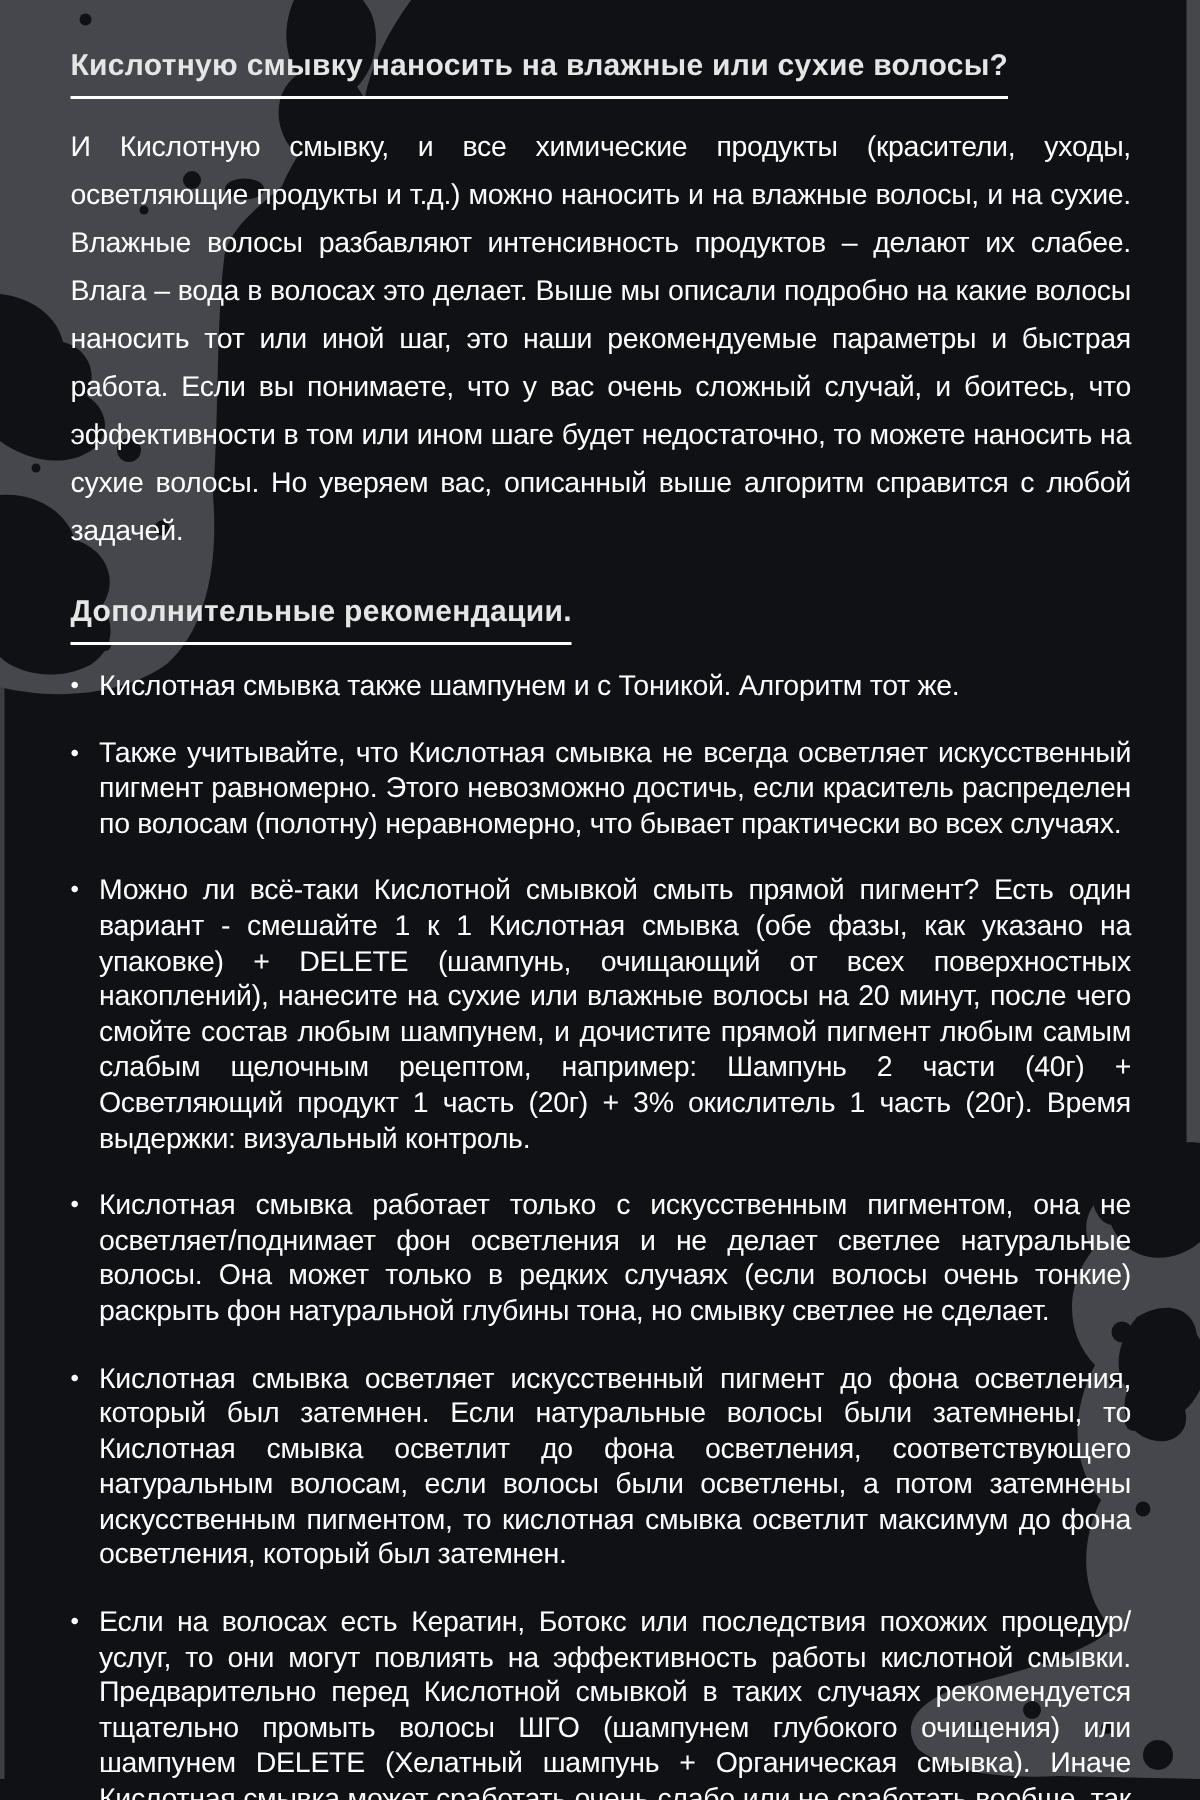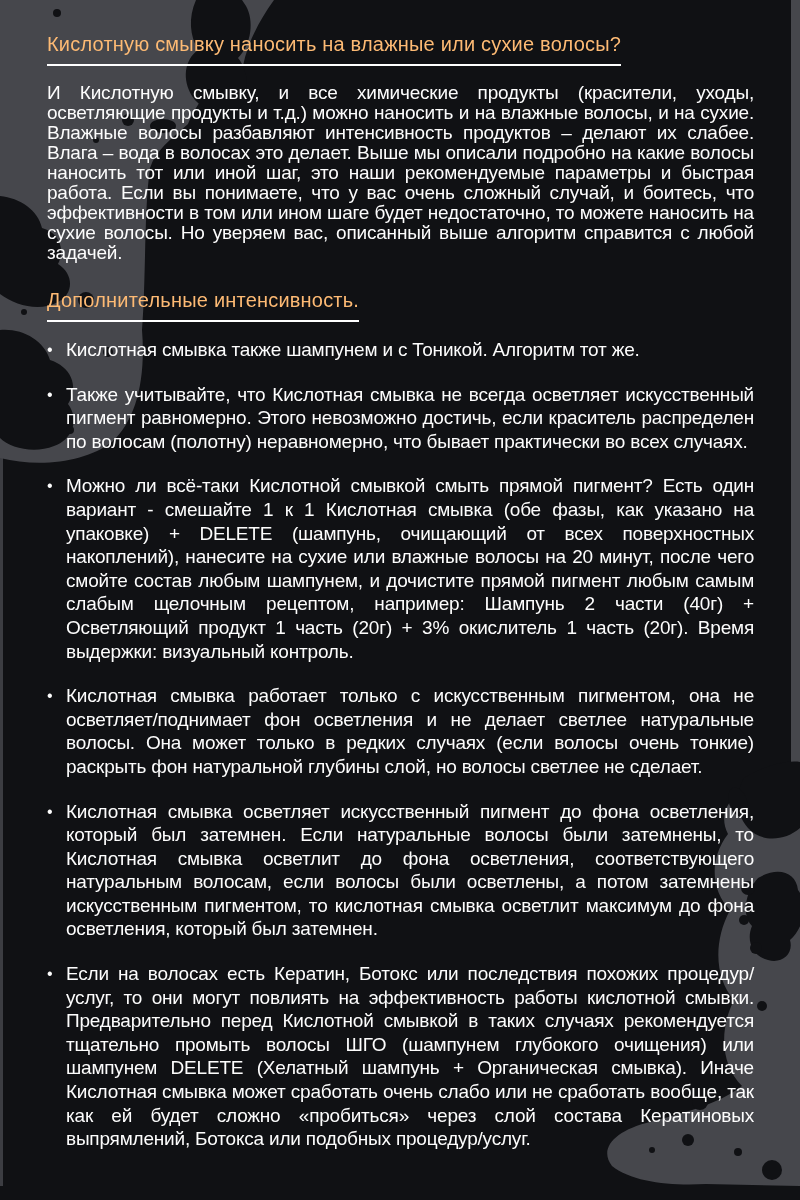--- a/index.html
+++ b/index.html
@@ -11,31 +11,31 @@
   }
   .bg {
     position: absolute; left: 0; top: 0; z-index: 0;
   }
   .content {
     position: absolute; left: 47px; top: 33px; width: 707px;
     z-index: 2; color: #fdfdfd;
   }
   .heading {
     display: inline-block;
-    font-size: 20px; font-weight: normal; letter-spacing: 0.2px;
-    color: #fdba74;
+    font-size: 20px; font-weight: bold; letter-spacing: 0.2px;
+    color: #e5e5e5;
     padding-bottom: 8px;
     border-bottom: 2.5px solid #ffffff;
     margin: 0;
   }
   .h1-wrap { margin-bottom: 17px; }
   .h2-wrap { margin-top: 26px; margin-bottom: 16px; }
   .intro {
     margin: 0;
-    font-size: 19px; line-height: 20px; letter-spacing: -0.2px;
+    font-size: 19px; line-height: 32px; letter-spacing: -0.2px;
     text-align: justify;
   }
   .rec-list { margin: 0; padding: 0; }
   .li {
     display: flex;
     margin-bottom: 21px;
     font-size: 19px; line-height: 23.6px; letter-spacing: -0.2px;
   }
   .li:last-child { margin-bottom: 0; }
   .dot {
@@ -104,39 +104,39 @@
 
 <div class="content">
 
   <div class="h1-wrap">
     <h1 class="heading">Кислотную смывку наносить на влажные или сухие волосы?</h1>
   </div>
 
   <p class="intro">И Кислотную смывку, и все химические продукты (красители, уходы, осветляющие продукты и т.д.) можно наносить и на влажные волосы, и на сухие. Влажные волосы разбавляют интенсивность продуктов – делают их слабее. Влага – вода в волосах это делает. Выше мы описали подробно на какие волосы наносить тот или иной шаг, это наши рекомендуемые параметры и быстрая работа.  Если вы понимаете, что у вас очень сложный случай, и боитесь, что эффективности в том или ином шаге будет недостаточно, то можете наносить на сухие волосы. Но уверяем вас, описанный выше алгоритм справится с любой задачей.</p>
 
   <div class="h2-wrap">
-    <h2 class="heading">Дополнительные интенсивность.</h2>
+    <h2 class="heading">Дополнительные рекомендации.</h2>
   </div>
 
   <div class="rec-list">
     <div class="li">
       <span class="dot">•</span>
       <span class="li-text">Кислотная смывка также шампунем и с Тоникой. Алгоритм тот же.</span>
     </div>
     <div class="li">
       <span class="dot">•</span>
       <span class="li-text">Также учитывайте, что Кислотная смывка не всегда осветляет искусственный пигмент равномерно. Этого невозможно достичь, если краситель распределен по волосам (полотну) неравномерно, что бывает практически во всех случаях.</span>
     </div>
     <div class="li">
       <span class="dot">•</span>
       <span class="li-text">Можно ли всё-таки Кислотной смывкой смыть прямой пигмент? Есть один вариант - смешайте 1 к 1 Кислотная смывка (обе фазы, как указано на упаковке) + DELETE (шампунь, очищающий от всех поверхностных накоплений), нанесите на сухие или влажные волосы на 20 минут, после чего смойте состав любым шампунем, и дочистите прямой пигмент любым самым слабым щелочным рецептом, например: Шампунь 2 части (40г) + Осветляющий продукт 1 часть (20г) + 3% окислитель 1 часть (20г). Время выдержки: визуальный контроль.</span>
     </div>
     <div class="li">
       <span class="dot">•</span>
-      <span class="li-text">Кислотная смывка работает только с искусственным пигментом, она не осветляет/поднимает фон осветления и не делает светлее натуральные волосы. Она может только в редких случаях (если волосы очень тонкие) раскрыть фон натуральной глубины слой, но волосы светлее не сделает.</span>
+      <span class="li-text">Кислотная смывка работает только с искусственным пигментом, она не осветляет/поднимает фон осветления и не делает светлее натуральные волосы. Она может только в редких случаях (если волосы очень тонкие) раскрыть фон натуральной глубины тона, но смывку светлее не сделает.</span>
     </div>
     <div class="li">
       <span class="dot">•</span>
       <span class="li-text">Кислотная смывка осветляет искусственный пигмент до фона осветления, который был затемнен. Если натуральные волосы были затемнены, то Кислотная смывка осветлит до фона осветления, соответствующего натуральным волосам, если волосы были осветлены, а потом затемнены искусственным пигментом, то кислотная смывка осветлит максимум до фона осветления, который был затемнен.</span>
     </div>
     <div class="li">
       <span class="dot">•</span>
       <span class="li-text">Если на волосах есть Кератин, Ботокс или последствия похожих процедур/услуг, то они могут повлиять на эффективность работы кислотной смывки. Предварительно перед Кислотной смывкой в таких случаях рекомендуется тщательно промыть волосы ШГО (шампунем глубокого очищения) или шампунем DELETE (Хелатный шампунь + Органическая смывка). Иначе Кислотная смывка может сработать очень слабо или не сработать вообще, так как ей будет сложно «пробиться» через слой состава Кератиновых выпрямлений, Ботокса или подобных процедур/услуг.</span>
     </div>
   </div>

